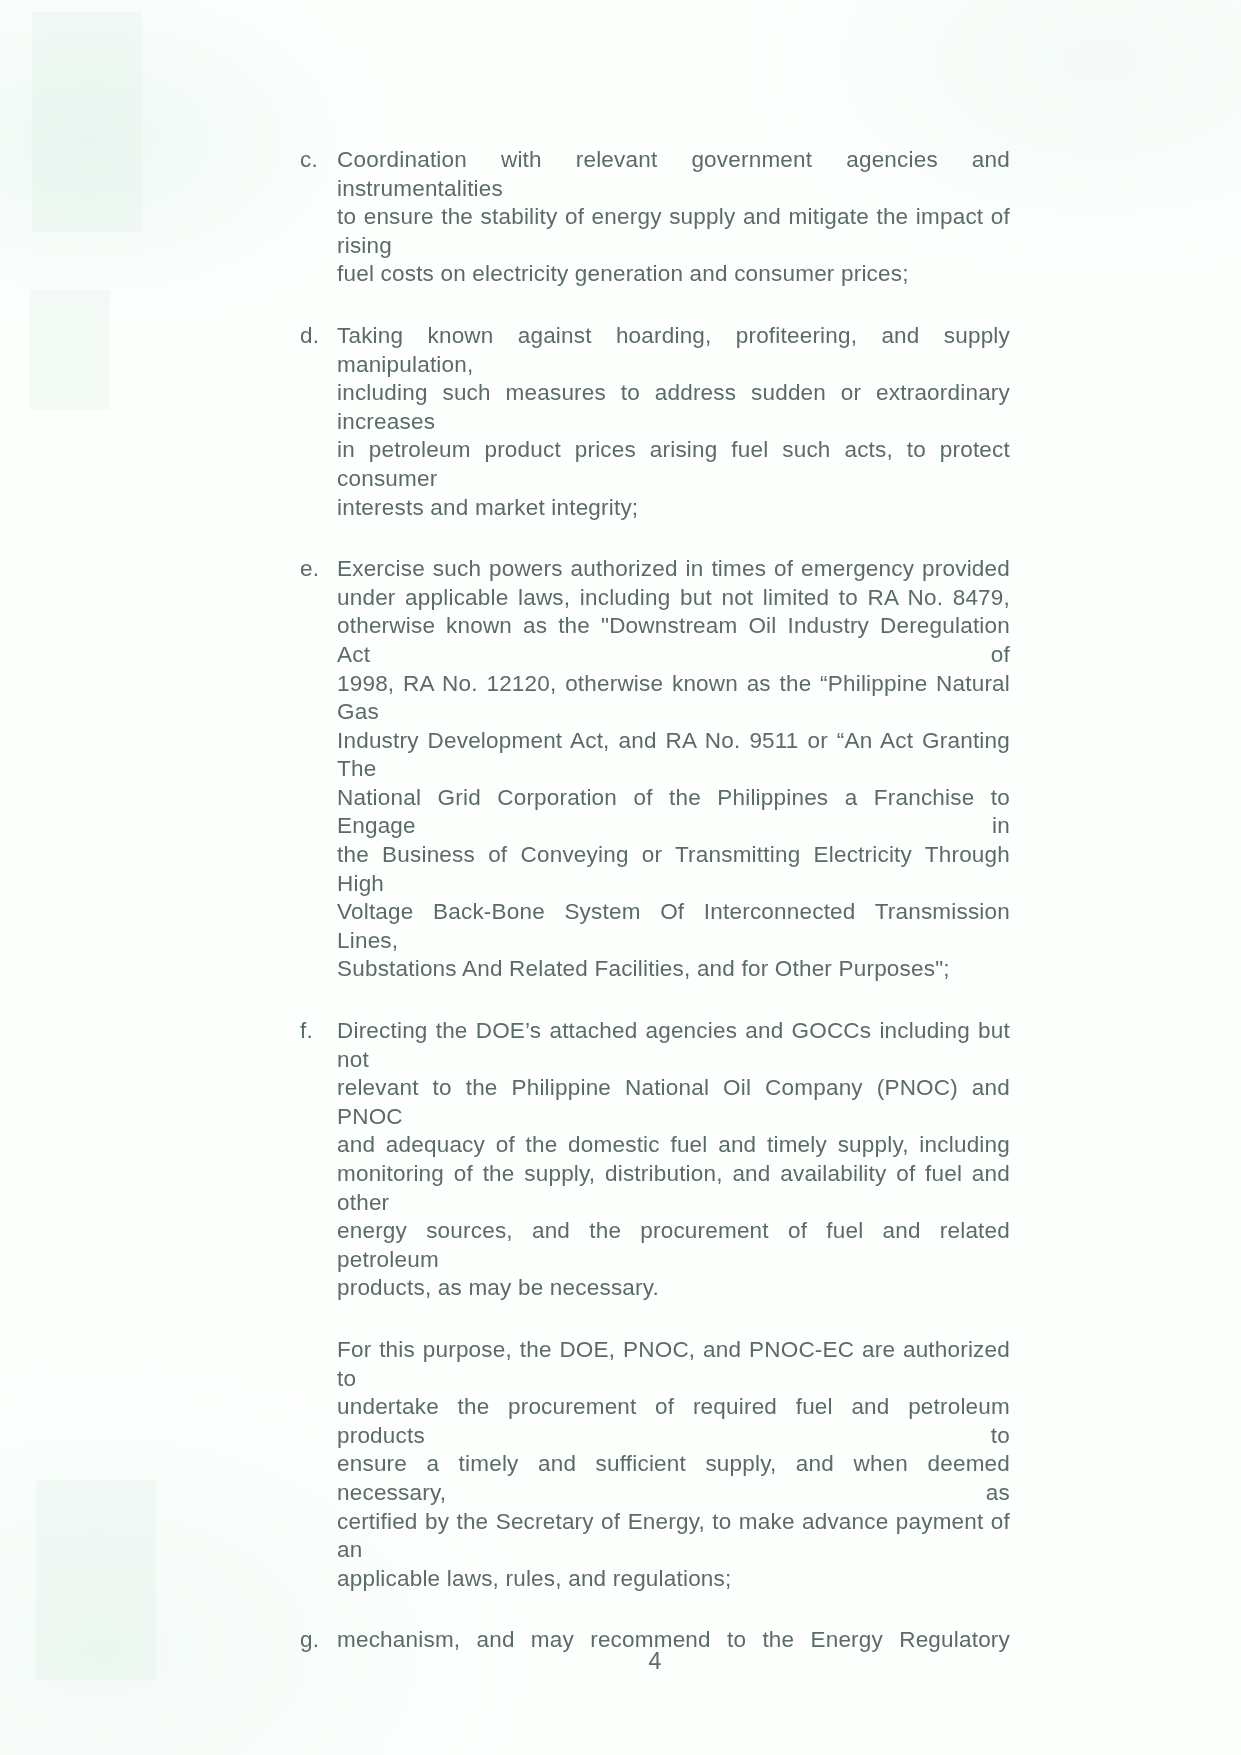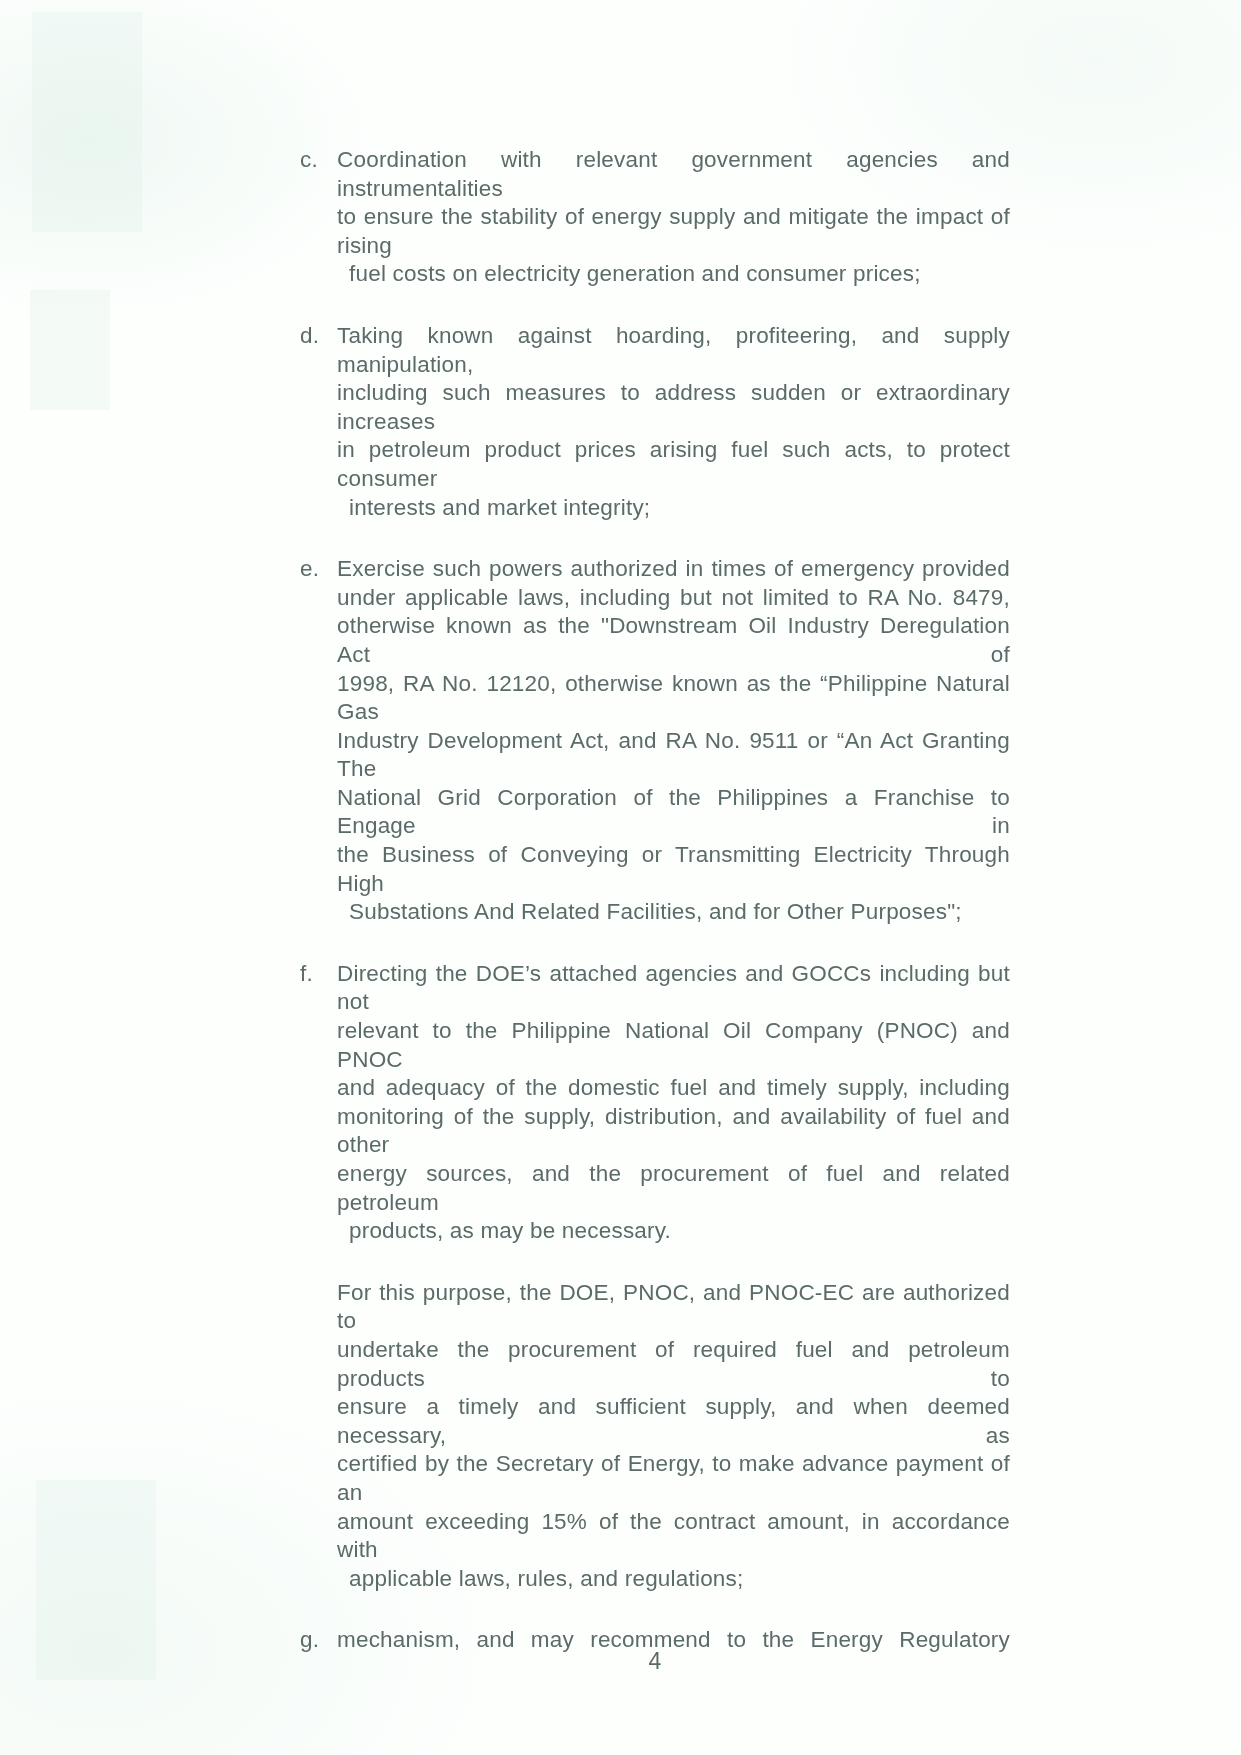--- a/index.html
+++ b/index.html
@@ -45,21 +45,20 @@
     flex: 1 1 auto;
     min-width: 0;
   }
   .line {
     text-align: justify;
     text-align-last: justify;
     white-space: normal;
   }
   .line.last {
     text-align-last: left;
-    margin-left: 12px;
   }
   .page-number {
     position: absolute;
     left: 300px;
     top: 1648px;
     width: 710px;
     text-align: center;
     font-size: 23px;
     color: var(--ink, #5b6b69);
   }
@@ -94,20 +93,21 @@
   <section class="block">
     <div class="marker">e.</div>
     <div class="lines">
         <div class="line">Exercise such powers authorized in times of emergency provided</div>
         <div class="line">under applicable laws, including but not limited to RA No. 8479,</div>
         <div class="line">otherwise known as the "Downstream Oil Industry Deregulation Act of</div>
         <div class="line">1998, RA No. 12120, otherwise known as the “Philippine Natural Gas</div>
         <div class="line">Industry Development Act, and RA No. 9511 or “An Act Granting The</div>
         <div class="line">National Grid Corporation of the Philippines a Franchise to Engage in</div>
         <div class="line">the Business of Conveying or Transmitting Electricity Through High</div>
+        <div class="line">Voltage Back-Bone System Of Interconnected Transmission Lines,</div>
         <div class="line last">Substations And Related Facilities, and for Other Purposes";</div>
       </div>
   </section>
 
   <section class="block">
     <div class="marker">f.</div>
     <div class="lines">
         <div class="line">Directing the DOE’s attached agencies and GOCCs including but not</div>
         <div class="line">relevant to the Philippine National Oil Company (PNOC) and PNOC</div>
         <div class="line">and adequacy of the domestic fuel and timely supply, including</div>
@@ -117,21 +117,20 @@
       </div>
   </section>
 
   <section class="block">
     <div class="marker"></div>
     <div class="lines">
         <div class="line">For this purpose, the DOE, PNOC, and PNOC-EC are authorized to</div>
         <div class="line">undertake the procurement of required fuel and petroleum products to</div>
         <div class="line">ensure a timely and sufficient supply, and when deemed necessary, as</div>
         <div class="line">certified by the Secretary of Energy, to make advance payment of an</div>
-        <div class="line">amount exceeding 15% of the contract amount, in accordance with</div>
         <div class="line last">applicable laws, rules, and regulations;</div>
       </div>
   </section>
 
   <section class="block">
     <div class="marker">g.</div>
     <div class="lines">
         <div class="line">mechanism, and may recommend to the Energy Regulatory</div>
       </div>
   </section>

